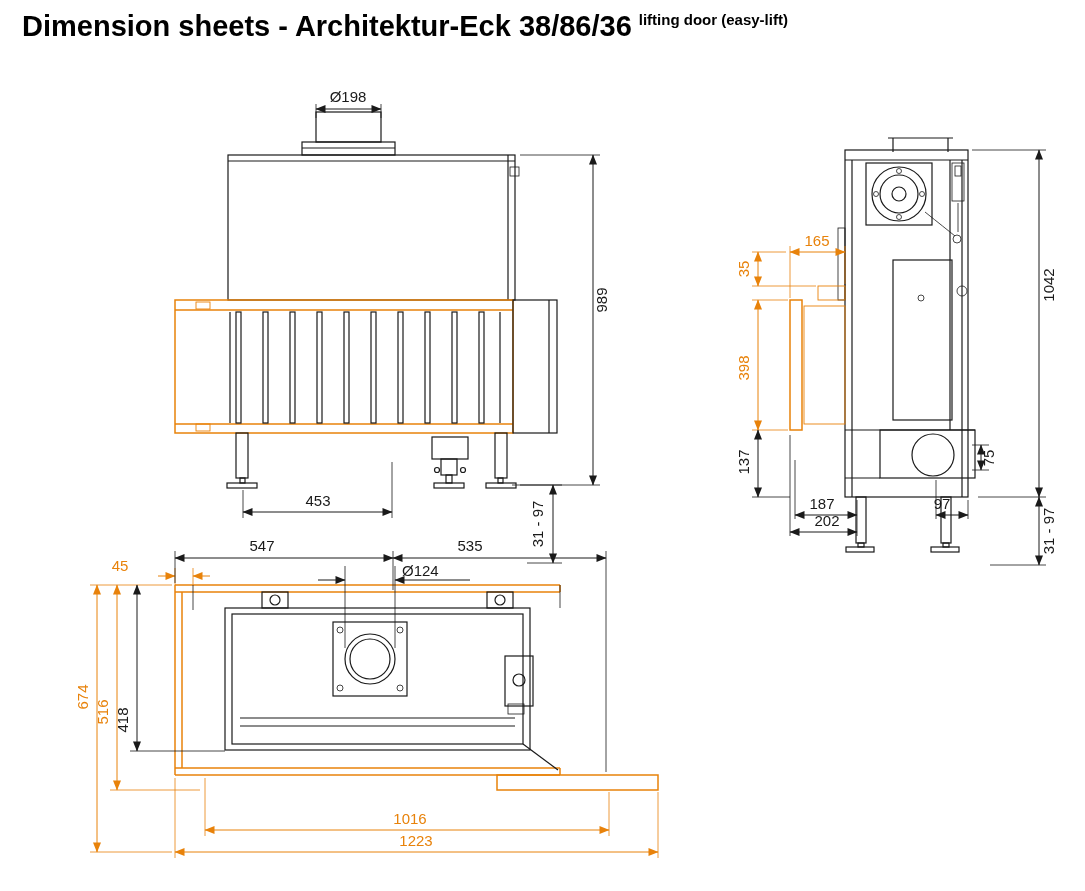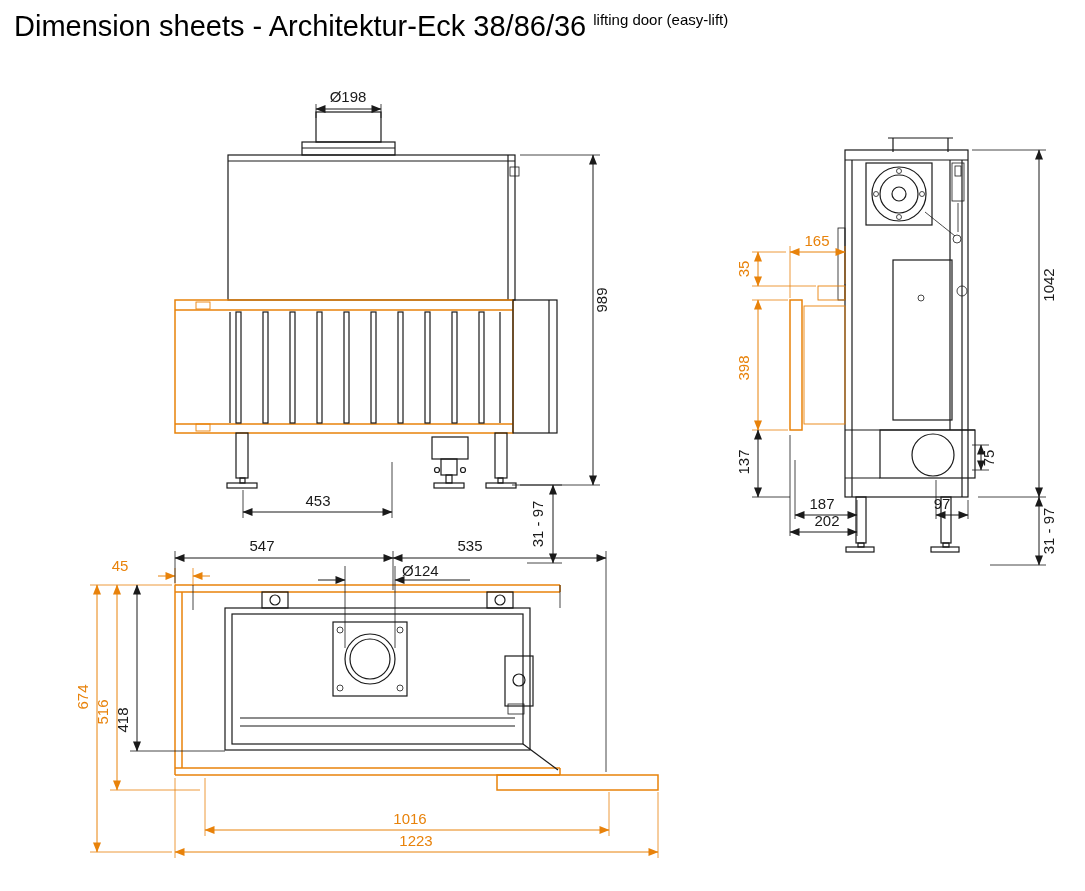--- a/index.html
+++ b/index.html
@@ -1,17 +1,17 @@
 <!DOCTYPE html>
 <html><head>
 <meta charset="utf-8">
 <style>
   html,body{margin:0;padding:0;background:#ffffff;font-family:"Liberation Sans",sans-serif}
   #stage{position:relative;width:1085px;height:891px;background:#fff;overflow:hidden}
-  #title{position:absolute;left:14px;top:10px;margin:0;font-size:29px;font-weight:normal;color:#000;white-space:nowrap}
+  #title{position:absolute;left:22px;top:10px;margin:0;font-size:29px;font-weight:bold;color:#000;white-space:nowrap}
   #title .sup{font-size:15px;vertical-align:11px;margin-left:7px}
   svg{position:absolute;left:0;top:0}
   .ext{stroke:#1a1a1a;stroke-width:.8;fill:none}
   .exto{stroke:#E8820A;stroke-width:.8;fill:none}
   .dim{stroke:#1a1a1a;stroke-width:1;fill:none;marker-start:url(#ab);marker-end:url(#ab)}
   .dimo{stroke:#E8820A;stroke-width:1;fill:none;marker-start:url(#ao);marker-end:url(#ao)}
   .dima{stroke:#1a1a1a;stroke-width:1;fill:none;marker-end:url(#ab)}
   .dimao{stroke:#E8820A;stroke-width:1;fill:none;marker-end:url(#ao)}
   .dt{font:15px "Liberation Sans",sans-serif;fill:#1a1a1a;stroke:none}
   .dto{fill:#E8820A}

